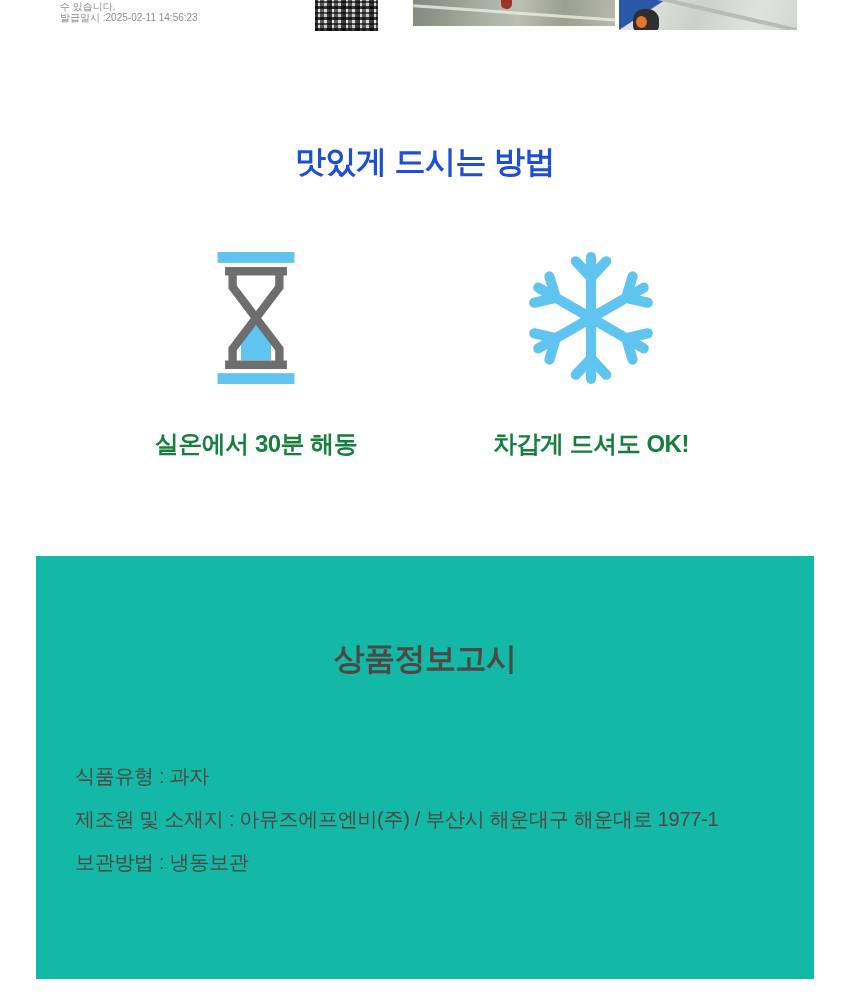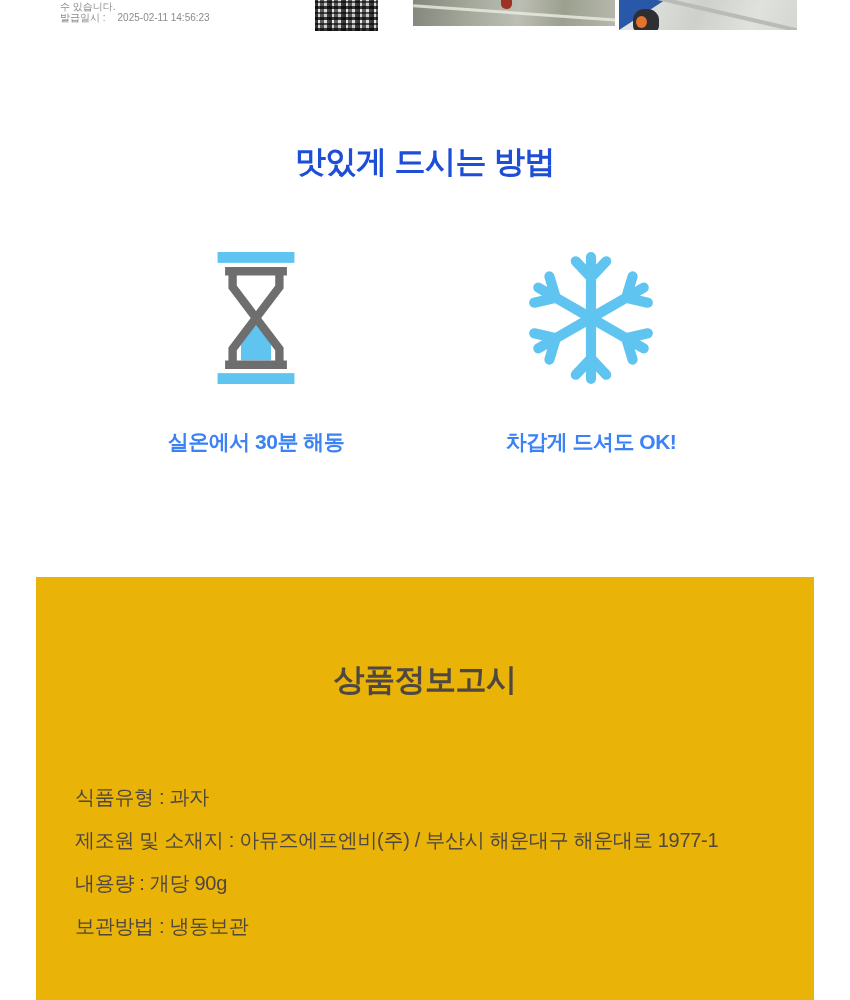--- a/index.html
+++ b/index.html
@@ -5,21 +5,21 @@
   html,body{margin:0;padding:0;}
   body{
     width:850px;height:1000px;background:#ffffff;
     font-family:"Liberation Sans","DejaVu Sans",sans-serif;
     color:#4f4741;
   }
   .canvas{position:relative;width:850px;height:1000px;overflow:hidden;background:#ffffff;}
 
   
   .doc-snippet{position:absolute;left:60px;top:1px;color:#8b8b8b;font-size:10px;line-height:11px;letter-spacing:0;}
-  .doc-line2{display:flex;gap:12px;}
+  .doc-line2{display:flex;}
   .qr{
     position:absolute;left:315px;top:0;width:63px;height:31px;
     background:
       repeating-linear-gradient(90deg, rgba(45,45,45,.92) 0 3px, rgba(250,250,250,.85) 3px 5px, rgba(80,80,80,.88) 5px 9px, rgba(235,235,235,.8) 9px 12px, rgba(55,55,55,.9) 12px 14px),
       repeating-linear-gradient(0deg, #3c3c3c 0 3px, #d9d9d9 3px 6px, #5a5a5a 6px 8px, #ececec 8px 11px);
     background-blend-mode:multiply;
   }
   .photo1{
     position:absolute;left:413px;top:0;width:202px;height:26px;overflow:hidden;
     background:linear-gradient(97deg,#84887c 0%,#a4a89b 28%,#bcbfb3 52%,#9ca08f 74%,#b5b8ab 100%);
@@ -35,24 +35,24 @@
   .photo2 .orange-bit{position:absolute;left:3px;top:7px;width:11px;height:12px;border-radius:50%;background:#e4742c;}
   .photo2 .table-edge{position:absolute;left:30px;top:-6px;width:190px;height:4px;background:#b9bcb6;transform:rotate(13deg);transform-origin:left top;}
 
   
   .serving-title{position:absolute;left:0;top:141px;width:850px;text-align:center;
     font-size:31px;font-weight:600;color:#1d4ed8;letter-spacing:-.5px;}
   .serve-col{position:absolute;top:235px;width:340px;display:flex;flex-direction:column;align-items:center;}
   .serve-col.col1{left:86px;}
   .serve-col.col2{left:421px;}
   .icon-wrap{height:165px;display:flex;align-items:center;justify-content:center;}
-  .serve-caption{margin-top:28px;font-size:21px;font-weight:600;color:#3b82f6;letter-spacing:-.5px;}
+  .serve-caption{margin-top:28px;font-size:24px;font-weight:600;color:#15803d;letter-spacing:-.5px;}
 
   
-  .info-box{position:absolute;left:36px;top:577px;width:778px;height:423px;background:#eab308;}
+  .info-box{position:absolute;left:36px;top:556px;width:778px;height:423px;background:#14b8a6;}
   .info-title{position:absolute;left:0;top:82px;width:778px;text-align:center;
     font-size:31px;font-weight:600;color:#4f4741;letter-spacing:-.5px;}
   .info-rows{position:absolute;left:39px;top:210px;display:flex;flex-direction:column;gap:22px;
     font-size:20px;line-height:21px;font-weight:500;color:#4f4741;letter-spacing:-.3px;}
 </style>
 </head>
 <body>
 
 <div class="canvas">
 
@@ -122,18 +122,17 @@
       </svg>
     </div>
     <div class="serve-caption">차갑게 드셔도 OK!</div>
   </div>
 
   <div class="info-box">
     <div class="info-title">상품정보고시</div>
     <div class="info-rows">
       <div>식품유형 : 과자</div>
       <div>제조원 및 소재지 : 아뮤즈에프엔비(주) / 부산시 해운대구 해운대로 1977-1</div>
-      <div>내용량 : 개당 90g</div>
       <div>보관방법 : 냉동보관</div>
     </div>
   </div>
 
 </div>
 
 </body></html>

